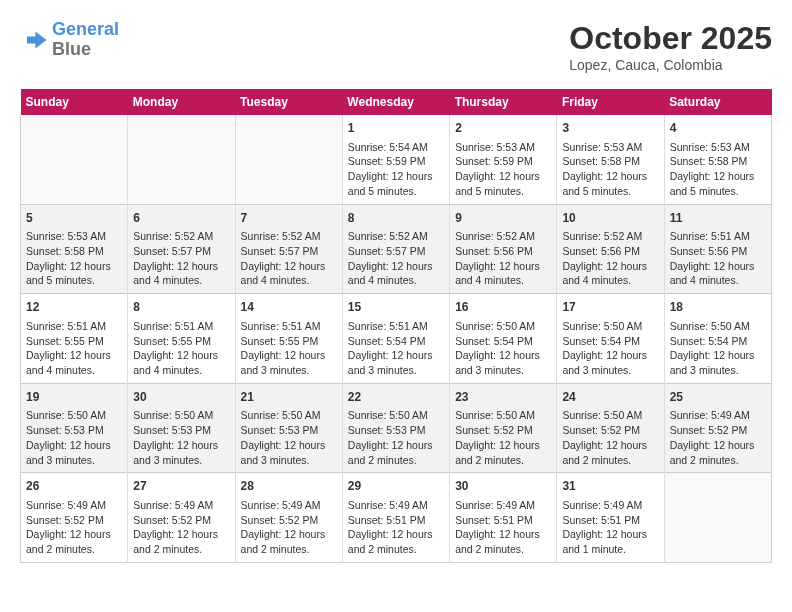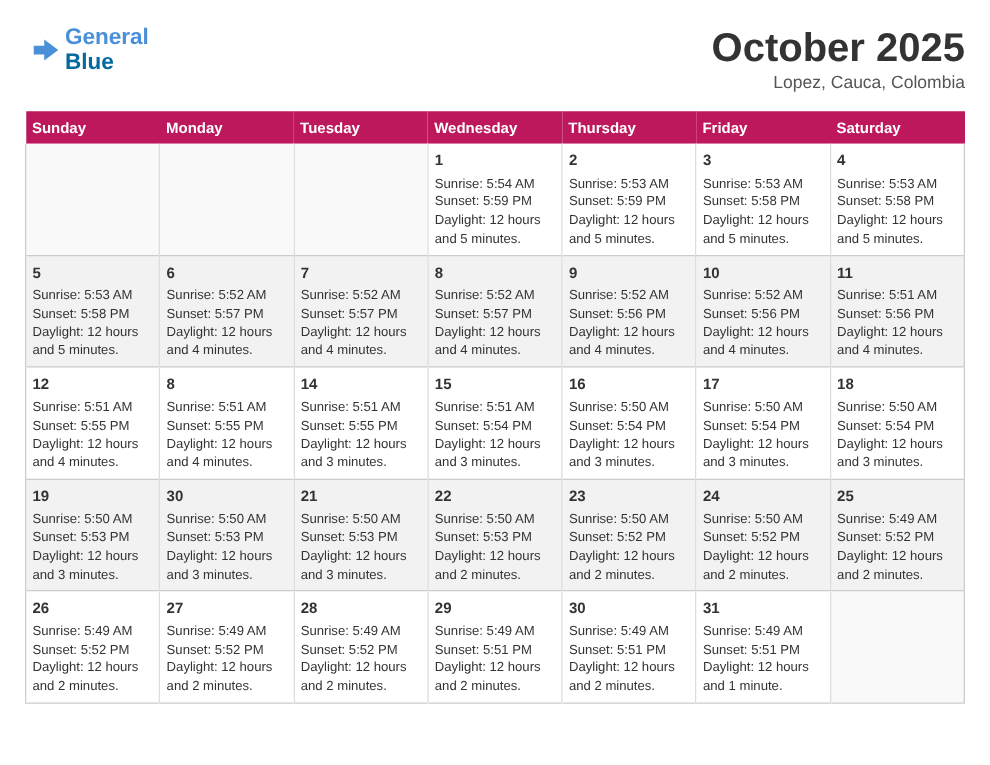--- a/index.html
+++ b/index.html
@@ -28,21 +28,20 @@
     }
     .logo-text span {
       color: #4a90d9;
     }
     .logo-icon {
       width: 28px;
       height: 28px;
       margin-right: 4px;
     }
     .title-section {
-      text-align: right;
     }
     .month-title {
       font-size: 32px;
       font-weight: bold;
       color: #333;
     }
     .subtitle {
       font-size: 14px;
       color: #555;
     }
@@ -89,21 +88,21 @@
 <body>
 
 <div class="header">
   <div class="logo">
     <svg class="logo-icon" viewBox="0 0 40 40">
       <rect width="40" height="40" fill="white"></rect>
       <polygon points="22,8 38,20 22,32 22,25 10,25 10,15 22,15" fill="#4a90d9"></polygon>
     </svg>
     <div class="logo-text">
       <div><span>General</span></div>
-      <div><span style="color:#0369a1">Blue</span></div>
+      <div><span style="color:#737373">Blue</span></div>
     </div>
   </div>
   <div class="title-section">
     <div class="month-title">October 2025</div>
     <div class="subtitle">Lopez, Cauca, Colombia</div>
   </div>
 </div>
 
 <table>
   <thead>

